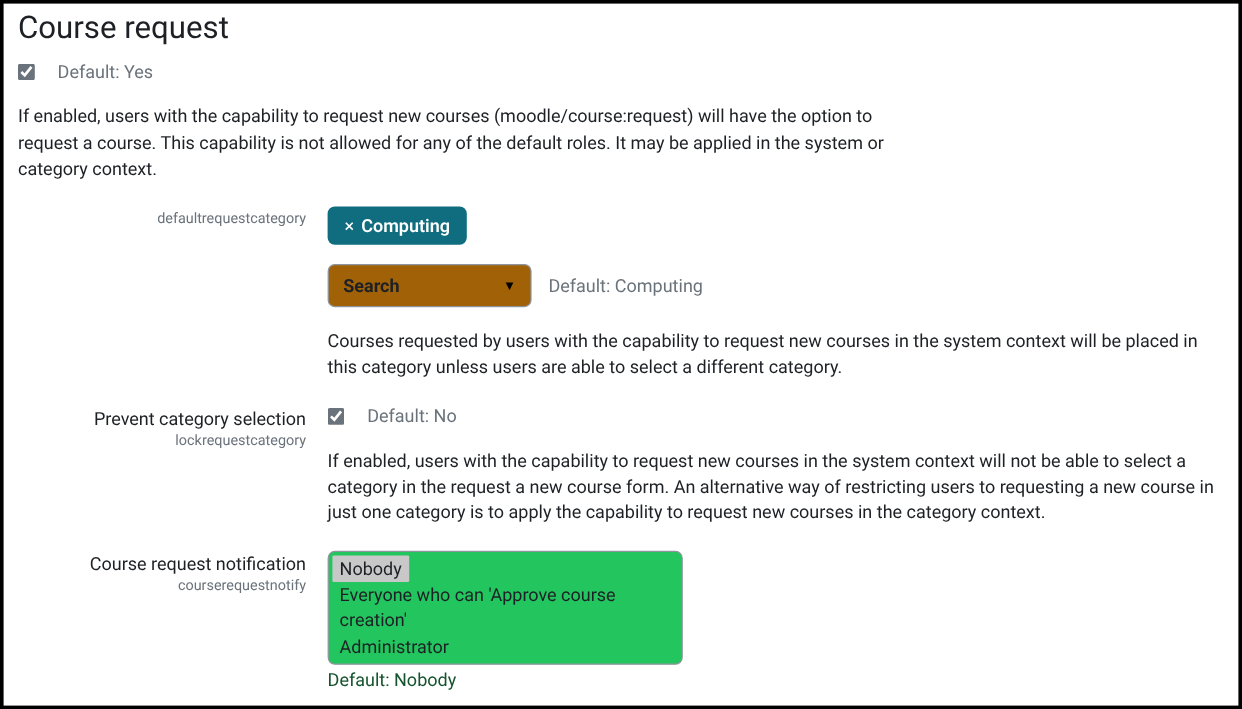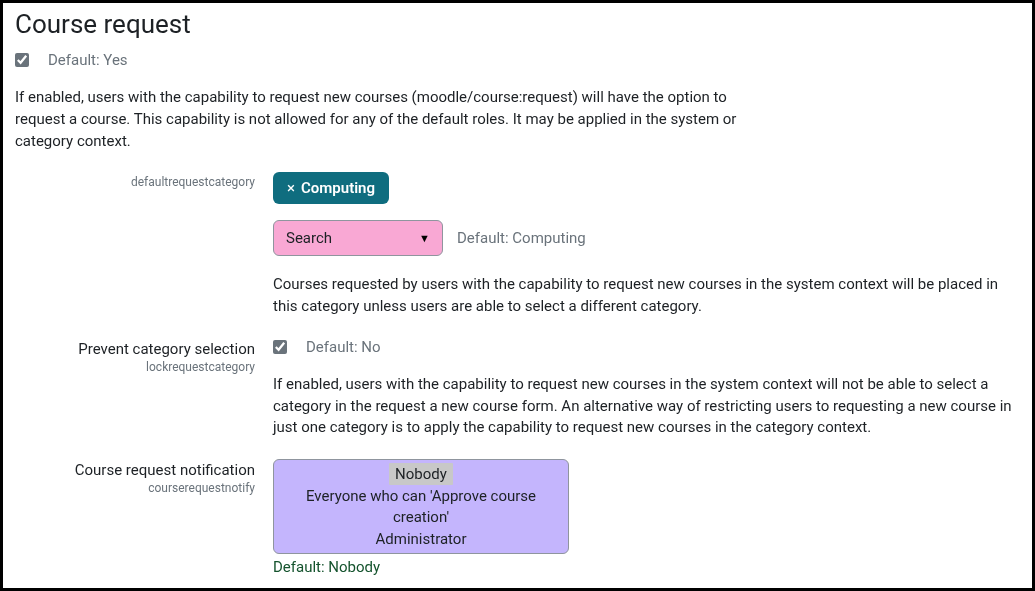--- a/index.html
+++ b/index.html
@@ -92,41 +92,41 @@
     display: flex;
     align-items: center;
     gap: 14px;
     margin-top: 16px;
   }
   .search-combobox {
     width: 170px;
     height: 36px;
     border: 1px solid #8f959e;
     border-radius: 6px;
-    background: #f9a8d4;
+    background: #a16207;
     display: flex;
     align-items: center;
     justify-content: space-between;
     padding: 0 12px;
     font-size: 15px;
     color: #1d2125;
     cursor: pointer;
+    font-weight: bold;
   }
   .caret-down {
     font-size: 11px;
     color: #000;
   }
   .multiselect {
     border: 1px solid #8f959e;
     border-radius: 6px;
     padding: 3px 3px;
     width: 296px;
     font-size: 15px;
-    background: #c4b5fd;
-    text-align: center;
+    background: #22c55e;
   }
   .multiselect .opt {
     padding: 1px 6px;
     cursor: pointer;
     line-height: 1.35;
   }
   .multiselect .opt.selected {
     background: #c8c8c8;
     display: inline-block;
     border-radius: 1px;

